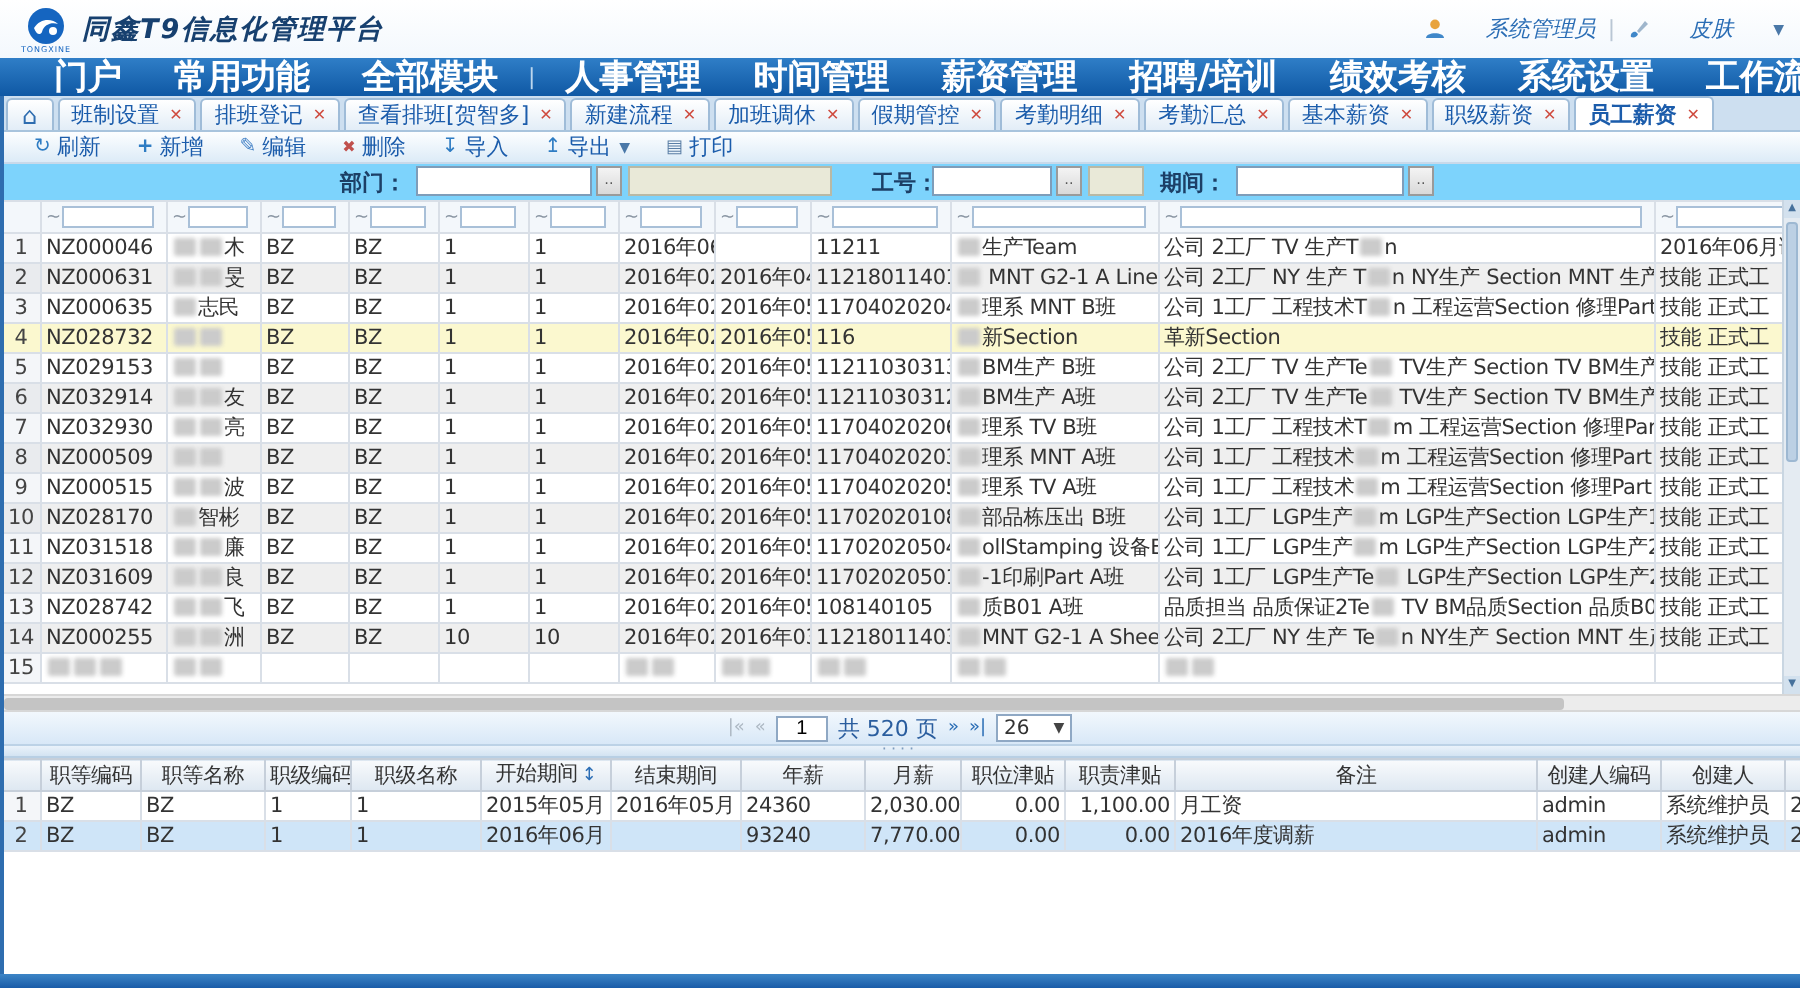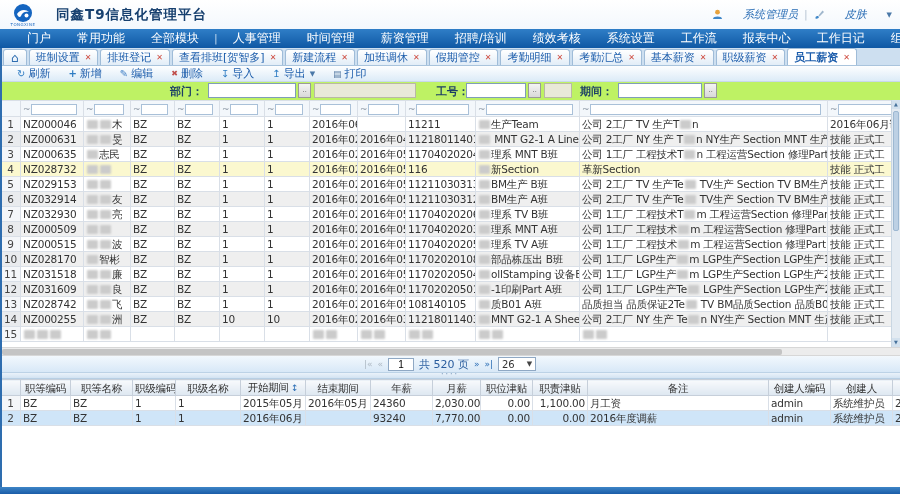--- a/index.html
+++ b/index.html
@@ -4,29 +4,29 @@
 <style>
   html,body{margin:0;padding:0;background:#9aa7b4;}
   *{box-sizing:border-box;}
   .page{position:relative;width:900px;height:494px;background:#fff;overflow:hidden;
         font-family:"DejaVu Sans",sans-serif;font-size:11px;color:#333;}
   
   .topbar{position:absolute;left:0;top:0;width:900px;height:29px;
           background:linear-gradient(#ffffff,#f3f8fd);display:flex;align-items:center;}
   .logo{margin-left:6px;display:flex;flex-direction:column;align-items:center;width:34px;}
   .logo-text{font-size:4px;color:#1565c0;letter-spacing:.5px;margin-top:-1px;}
-  .app-title{font-size:13.5px;font-weight:bold;color:#17406f;margin-left:16px;letter-spacing:1px;}
+  .app-title{font-size:13.5px;font-weight:bold;color:#17406f;margin-left:1px;letter-spacing:1px;font-style:italic;}
   .top-right{position:absolute;right:8px;top:0;height:29px;display:flex;align-items:center;gap:6px;}
   .user-link,.skin-link{display:flex;align-items:center;gap:20px;color:#2a6db5;font-size:11px;cursor:pointer;font-style:italic;}
   .top-sep{color:#b9c6d4;font-size:11px;}
   .caret-sm{font-size:7px;color:#4a78a8;}
   
   .menubar{position:absolute;left:0;top:29px;width:900px;height:19px;
            background:linear-gradient(#2f7ec7,#0f58a4);display:flex;align-items:center;padding-left:14px;}
-  .menu-item{color:#fff;font-size:12px;font-weight:normal;padding:0 13px;cursor:pointer;white-space:nowrap;}
+  .menu-item{color:#fff;font-size:17px;font-weight:bold;padding:0 13px;cursor:pointer;white-space:nowrap;}
   .menu-sep{color:#bcd6ee;font-size:11px;padding:0 2px;}
   
   .tabbar{position:absolute;left:0;top:48px;width:900px;height:18px;background:#cddff0;
           border-bottom:1px solid #a9c4dd;display:flex;align-items:flex-end;padding-left:3px;}
   .tab{display:inline-flex;align-items:center;height:16px;margin-right:2px;padding:0 6px;
        background:linear-gradient(#ffffff,#e2edf7);border:1px solid #9fbcd8;border-bottom:none;
        border-radius:3px 3px 0 0;color:#1b5cab;font-size:11px;white-space:nowrap;cursor:pointer;}
   .tab.home{padding:0 7px;font-size:12px;}
   .tab.active{background:#fff;font-weight:bold;height:17px;}
   .tab-close{color:#cf4b3f;font-size:8px;margin-left:5px;font-weight:bold;}
@@ -35,21 +35,21 @@
            background:linear-gradient(#fdfeff,#dcebf7);border-bottom:1px solid #c8d9ea;
            display:flex;align-items:center;padding-left:8px;}
   .tbtn{display:inline-flex;align-items:center;gap:3px;color:#1b5cab;font-size:11px;
         padding:0 9px;cursor:pointer;white-space:nowrap;}
   .ticon{font-size:10px;line-height:10px;}
   .ticon.i-refresh{color:#2e7cc3;} .ticon.i-plus{color:#2e7cc3;font-weight:bold;}
   .ticon.i-edit{color:#4a86c8;} .ticon.i-delete{color:#c0504d;font-size:8px;}
   .ticon.i-import{color:#2e7cc3;} .ticon.i-export{color:#2e7cc3;} .ticon.i-print{color:#5b7fa6;font-size:9px;}
   .tbtn .caret-sm{margin-left:1px;}
   
-  .filterbar{position:absolute;left:0;top:82px;width:900px;height:18px;background:#bef264;}
+  .filterbar{position:absolute;left:0;top:82px;width:900px;height:18px;background:#7dd3fc;}
   .fl-label{position:absolute;top:2px;font-size:11px;font-weight:bold;color:#1c3f66;}
   .fl-input{position:absolute;top:1px;height:15px;border:1px solid #7f9db9;background:#fff;
             font-size:10px;padding:0 2px;font-family:inherit;}
   .fl-btn{position:absolute;top:1px;width:13px;height:15px;background:linear-gradient(#f4f4f4,#d9d9d9);
           border:1px solid #9a9a9a;font-size:7px;color:#555;text-align:center;line-height:13px;cursor:pointer;}
   .fl-beige{position:absolute;top:1px;height:15px;background:#e9e9d8;border:1px solid #b9b9a5;}
   
   .gridwrap1{position:absolute;left:0;top:100px;width:900px;height:247px;overflow:hidden;background:#fff;}
   .gridwrap2{position:absolute;left:0;top:379px;width:900px;height:108px;overflow:hidden;background:#fff;}
   table.grid{border-collapse:collapse;table-layout:fixed;width:900px;font-size:10.5px;}

